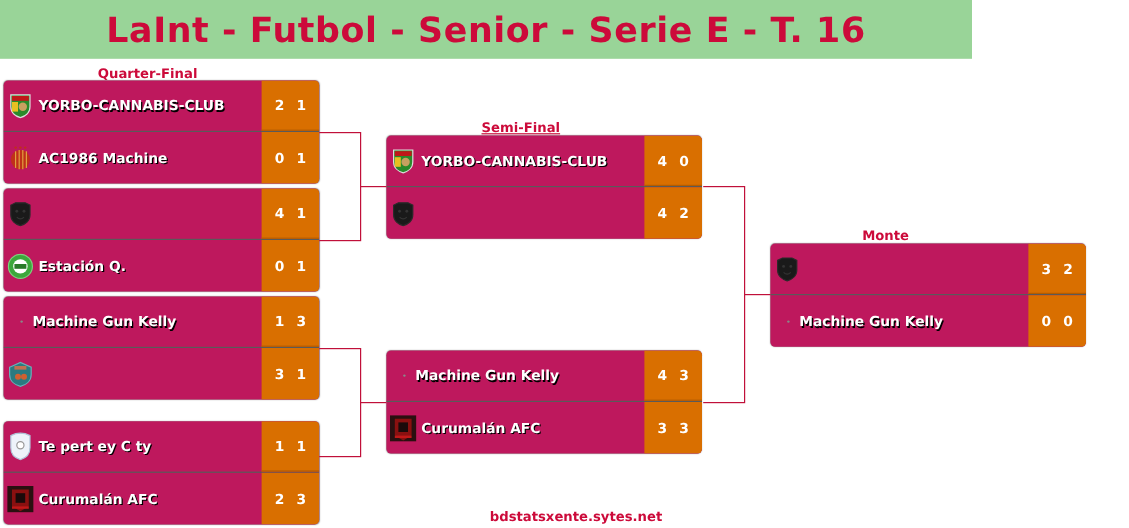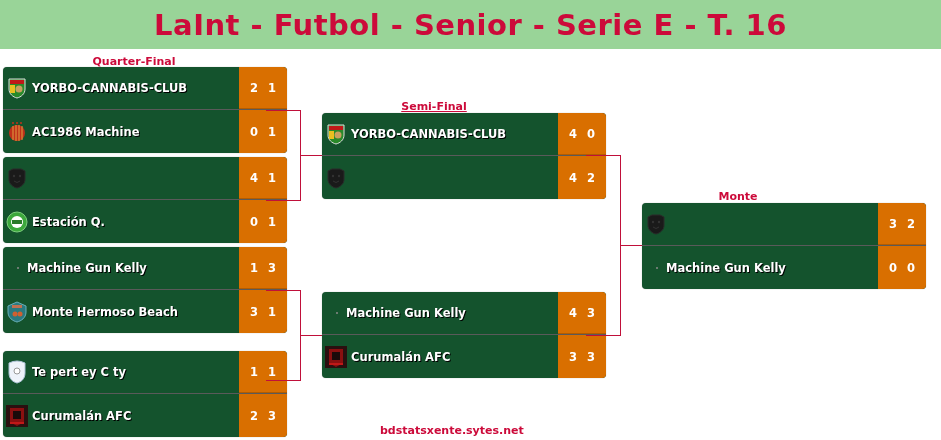--- a/index.html
+++ b/index.html
@@ -1,36 +1,36 @@
 <!DOCTYPE html>
 <html><head>
 <meta charset="utf-8">
 <style>
   * { box-sizing: border-box; margin: 0; padding: 0; }
   html, body { width: 941px; height: 440px; background: #ffffff; overflow: hidden; }
   body { position: relative; font-family: "DejaVu Sans", sans-serif; }
 
   .header {
-    position: absolute; left: 0; top: 0; width: 941px; height: 49px;
+    position: absolute; left: 0; top: 0; width: 810px; height: 49px;
     background: #99d498;
     display: flex; align-items: center; justify-content: center;
   }
   .header h1 {
     color: #cc0a3a; font-size: 29px; font-weight: bold; letter-spacing: 0.5px;
     font-family: "DejaVu Sans", sans-serif;
   }
 
   .round-label {
     position: absolute; color: #cc0a3a; font-size: 11px; font-weight: bold;
     text-align: center; width: 160px;
   }
 
   .match {
-    position: absolute; width: 284px; height: 86px;
-    background: #14532d; border-radius: 4px; overflow: hidden;
+    position: absolute; width: 263px; height: 86px;
+    background: #be185d; border-radius: 4px; overflow: hidden;
     box-shadow: 0 0 1px #999;
   }
   .team {
     position: absolute; left: 0; width: 100%; height: 43px;
     display: flex; align-items: center;
   }
   .team.top { top: 0; border-bottom: 1px solid #5a5a5a; }
   .team.bottom { top: 43px; }
   .team-logo {
     width: 22px; height: 22px; margin-left: 3px; flex: 0 0 22px;
@@ -44,32 +44,32 @@
   .scores {
     position: absolute; right: 0; top: 0; width: 48px; height: 100%;
     background: #d96f00; display: flex; align-items: center; justify-content: center; gap: 10px;
   }
   .team.top .scores { border-bottom: 1px solid #b35c00; }
   .score { color: #ffffff; font-size: 11.5px; font-weight: bold; }
 
   .line { position: absolute; background: #c0103a; }
 
   .footer {
-    position: absolute; top: 424px; left: 380px; width: 200px; 
+    position: absolute; top: 424px; left: 380px; width: 200px; text-align: center;
     color: #cc0a3a; font-size: 11px; font-weight: bold;
   }
 </style>
 </head>
 <body>
 
 <div class="header">
   <h1>LaInt - Futbol - Senior - Serie E - T. 16</h1>
 </div>
 
-<div class="round-label" style="left:54px; top:55px;">Quarter-Final</div>
+<div class="round-label" style="left:43px; top:55px;">Quarter-Final</div>
 <div class="round-label" style="left:354px; top:100px;text-decoration:underline;">Semi-Final</div>
 <div class="round-label" style="left:658px; top:190px;">Monte</div>
 
 <div id="bracket">
     <div class="match" style="left: 3px; top: 67px;">
       <div class="team top">
         <span class="team-logo">
           <svg width="20" height="22" viewBox="0 0 20 22">
             <path d="M2 2h16v10c0 5-4 8-8 9-4-1-8-4-8-9z" fill="#2a8a2a" stroke="#ddd" stroke-width="1"></path>
             <rect x="3" y="3" width="14" height="4" fill="#c01818"></rect>
@@ -151,21 +151,20 @@
       </div>
       <div class="team bottom">
         <span class="team-logo">
           <svg width="22" height="22" viewBox="0 0 22 22">
             <path d="M2 5l9-4 9 4v6c0 6-5 9-9 10-4-1-9-4-9-10z" fill="#2a7a80" stroke="#6ab0b8"></path>
             <rect x="6" y="4" width="10" height="3" fill="#c07050"></rect>
             <circle cx="9" cy="13" r="2.5" fill="#d06030"></circle>
             <circle cx="14" cy="13" r="2.5" fill="#d06030"></circle>
           </svg>
         </span>
-        <span class="team-name">Monte Hermoso Beach</span>
         <div class="scores">
           <span class="score">3</span>
           <span class="score">1</span>
         </div>
       </div>
     </div>
     <div class="match" style="left: 3px; top: 351px;">
       <div class="team top">
         <span class="team-logo">
           <svg width="22" height="24" viewBox="0 0 22 24">

